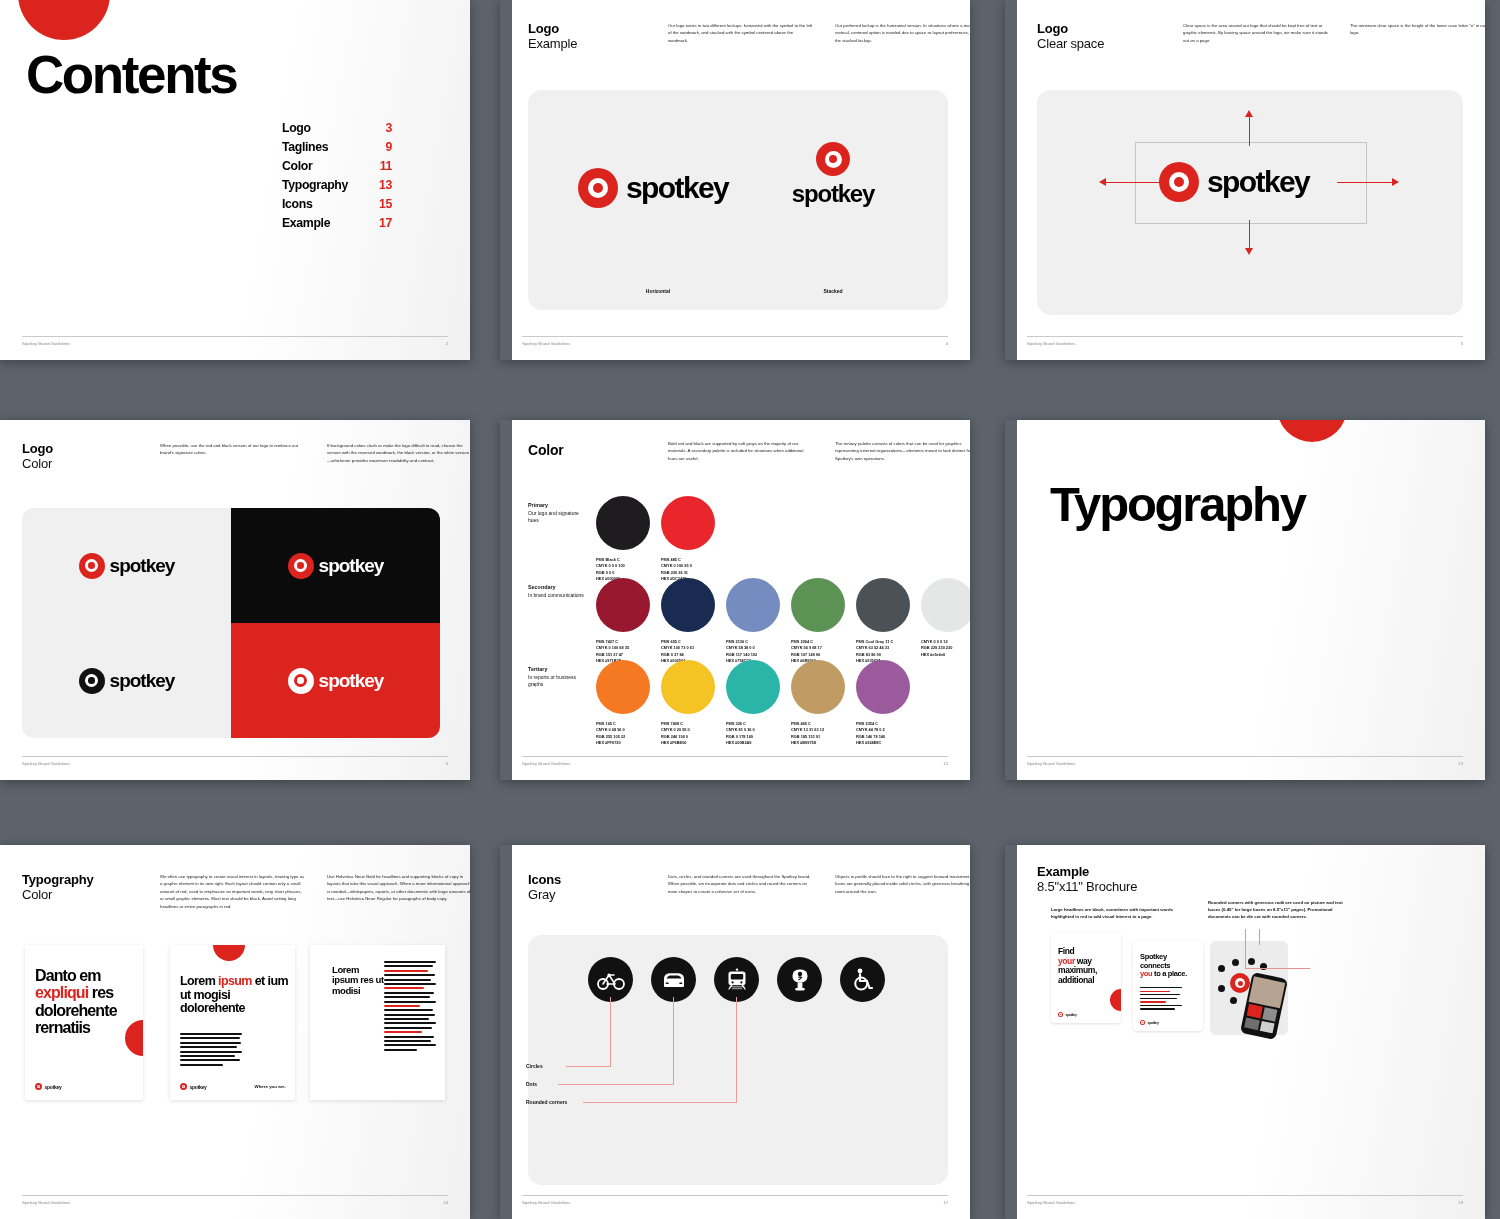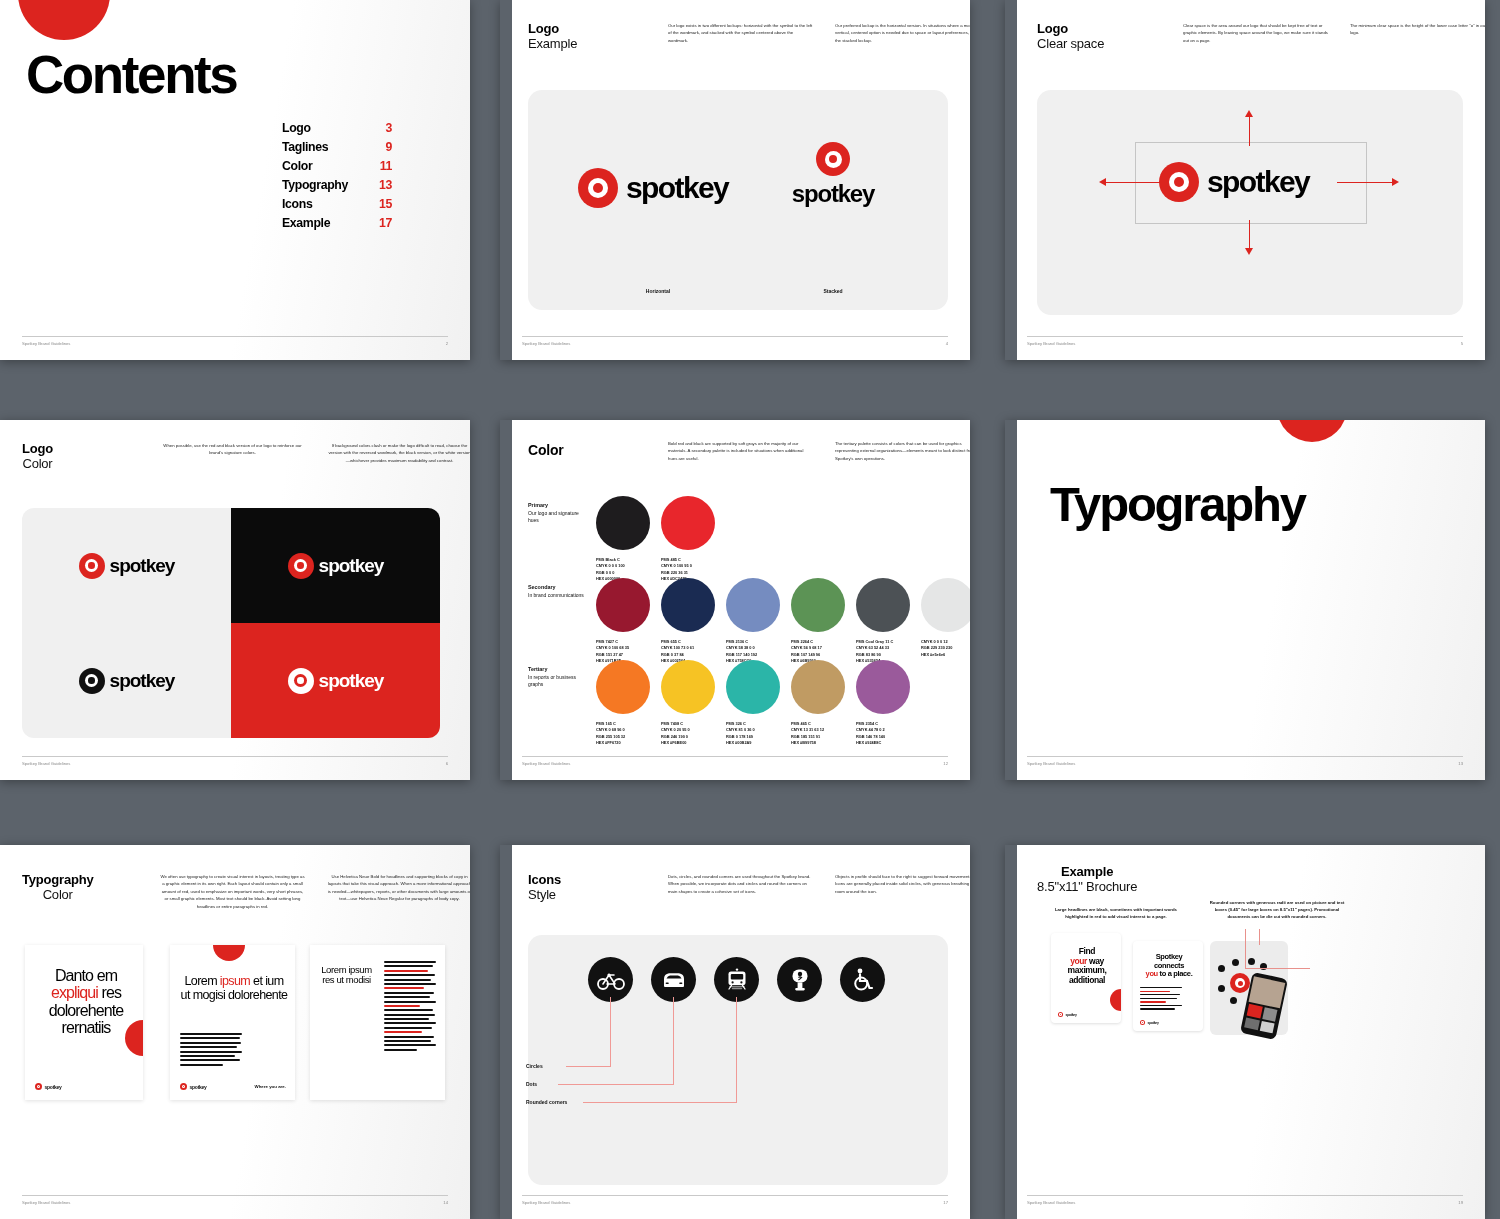--- a/index.html
+++ b/index.html
@@ -14,21 +14,21 @@
     display:grid;
     grid-template-columns:470px 30px 470px 35px 480px;
     grid-template-rows:360px 60px 360px 65px 374px;
   }
   .page{
     position:relative;
     background:#fff;
     overflow:hidden;
     box-shadow:0 2px 10px rgba(0,0,0,.35);
   }
-  .page.grad{background:linear-gradient(100deg,#ffffff 0%,#ffffff 55%,#f1f1f1 100%);text-align:center;}
+  .page.grad{background:linear-gradient(100deg,#ffffff 0%,#ffffff 55%,#f1f1f1 100%);}
   .p1{grid-column:1;grid-row:1;}
   .p2{grid-column:3;grid-row:1;}
   .p3{grid-column:5;grid-row:1;}
   .p4{grid-column:1;grid-row:3;}
   .p5{grid-column:3;grid-row:3;}
   .p6{grid-column:5;grid-row:3;}
   .p7{grid-column:1;grid-row:5;}
   .p8{grid-column:3;grid-row:5;}
   .p9{grid-column:5;grid-row:5;}
 
@@ -93,21 +93,21 @@
   .swatch{position:absolute;border-radius:50%;}
   .sw-txt{position:absolute;width:70px;font-size:3.9px;line-height:1.62;color:#111;}
   .sw-txt b{font-weight:bold;}
 
   
   .typo-title{position:absolute;left:45px;top:60px;font-size:49px;font-weight:bold;letter-spacing:-2.2px;line-height:1;color:#000;}
   .typo-body{position:absolute;left:45px;top:122px;width:330px;font-size:12.2px;font-weight:bold;letter-spacing:-0.3px;line-height:1.36;color:#000;}
 
   
   .card{position:absolute;background:#fff;overflow:hidden;box-shadow:0 1px 4px rgba(0,0,0,.12);}
-  .card .ch{font-weight:normal;letter-spacing:-0.9px;line-height:1.08;color:#000;}
+  .card .ch{font-weight:bold;letter-spacing:-0.9px;line-height:1.08;color:#000;}
   .red{color:#DC241F;}
   .tiny-lines{}
   .tl{height:2px;background:#111;margin-bottom:2.4px;border-radius:1px;}
   .tl.r{background:#DC241F;}
   .tl.g{background:#bdbdbd;}
   .logo-sm{display:flex;align-items:center;gap:2.5px;}
   .logo-sm .lbl{font-size:5px;font-weight:bold;letter-spacing:-0.25px;color:#111;}
 
   
   .icon-circle{position:absolute;border-radius:50%;background:#111;display:flex;align-items:center;justify-content:center;}
@@ -466,21 +466,21 @@
         <div class="mark" style="width:7px;height:7px;">
           <div class="ring" style="left:1.75px;top:1.75px;width:3.5px;height:3.5px;"></div>
           <div class="dot" style="left:2.6px;top:2.6px;width:1.8px;height:1.8px;"></div>
         </div>
         <span class="lbl">spotkey</span>
       </div>
       <div style="position:absolute;right:9px;bottom:11px;font-size:4.4px;font-weight:bold;color:#111;">Where you are.</div>
     </div>
 
     <div class="card" style="left:310px;top:100px;width:135px;height:155px;">
-      <div class="ch" style="position:absolute;left:9px;top:20px;width:55px;font-size:9.5px;letter-spacing:-0.4px;">
+      <div class="ch" style="position:absolute;left:22px;top:20px;width:55px;font-size:9.5px;letter-spacing:-0.4px;">
         <span>Lorem ipsum res ut modisi</span>
       </div>
       <div class="tiny-lines" style="position:absolute;left:74px;top:16px;width:52px;">
         <div class="tl" style="width:100%"></div>
           <div class="tl" style="width:94%"></div>
           <div class="tl r" style="width:84%"></div>
         <div class="tl" style="width:98%"></div>
           <div class="tl" style="width:91%"></div>
           <div class="tl" style="width:100%"></div>
         <div class="tl r" style="width:77%"></div>
@@ -504,21 +504,21 @@
     <div class="footer">
       <span>Spotkey Brand Guidelines</span>
       <span>14</span>
     </div>
   </div>
 
   <div class="page p8">
     <div class="bleed-l"></div>
     <div class="hdr" style="left:28px;top:28px;">
       <div class="t1">Icons</div>
-      <div class="t2">Style</div>
+      <div class="t2">Gray</div>
     </div>
     <div class="blurbs" style="left:168px;top:28px;">
       <div class="blurb">Dots, circles, and rounded corners are used throughout the Spotkey brand. When possible, we incorporate dots and circles and round the corners on main shapes to create a cohesive set of icons.</div>
       <div class="blurb">Objects in profile should face to the right to suggest forward movement. Icons are generally placed inside solid circles, with generous breathing room around the icon.</div>
     </div>
 
     <div class="stage" style="left:28px;top:90px;right:22px;height:250px;">
 
       <div class="icon-circle" style="left:60px;top:22px;width:45px;height:45px;">
         <svg width="28" height="20" viewBox="0 0 28 20" fill="none" aria-hidden="true">

